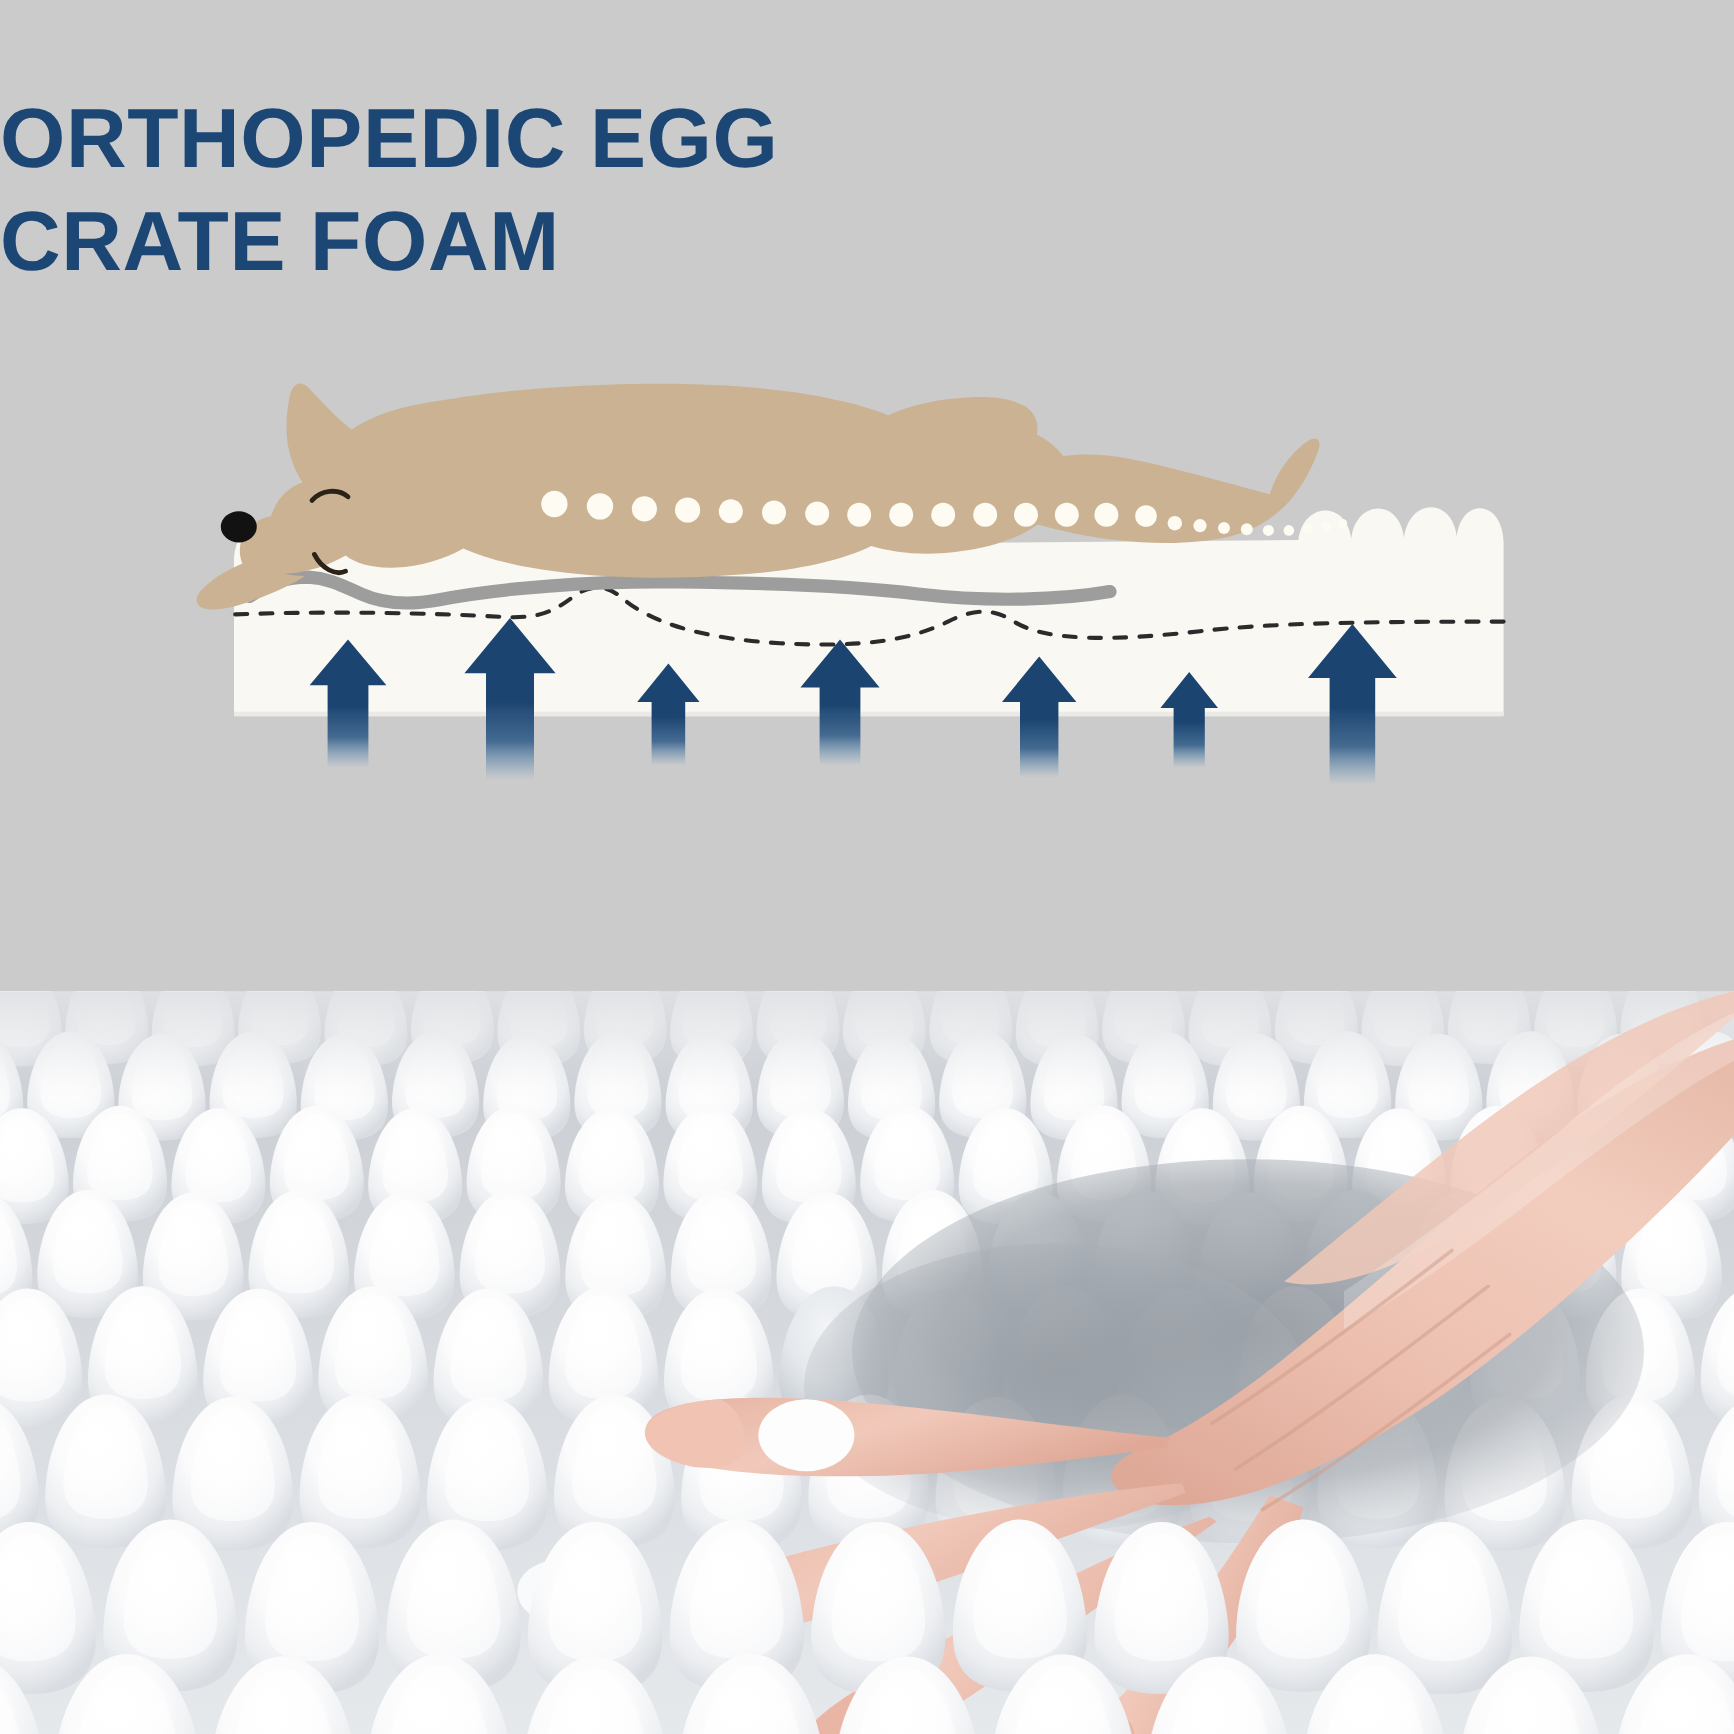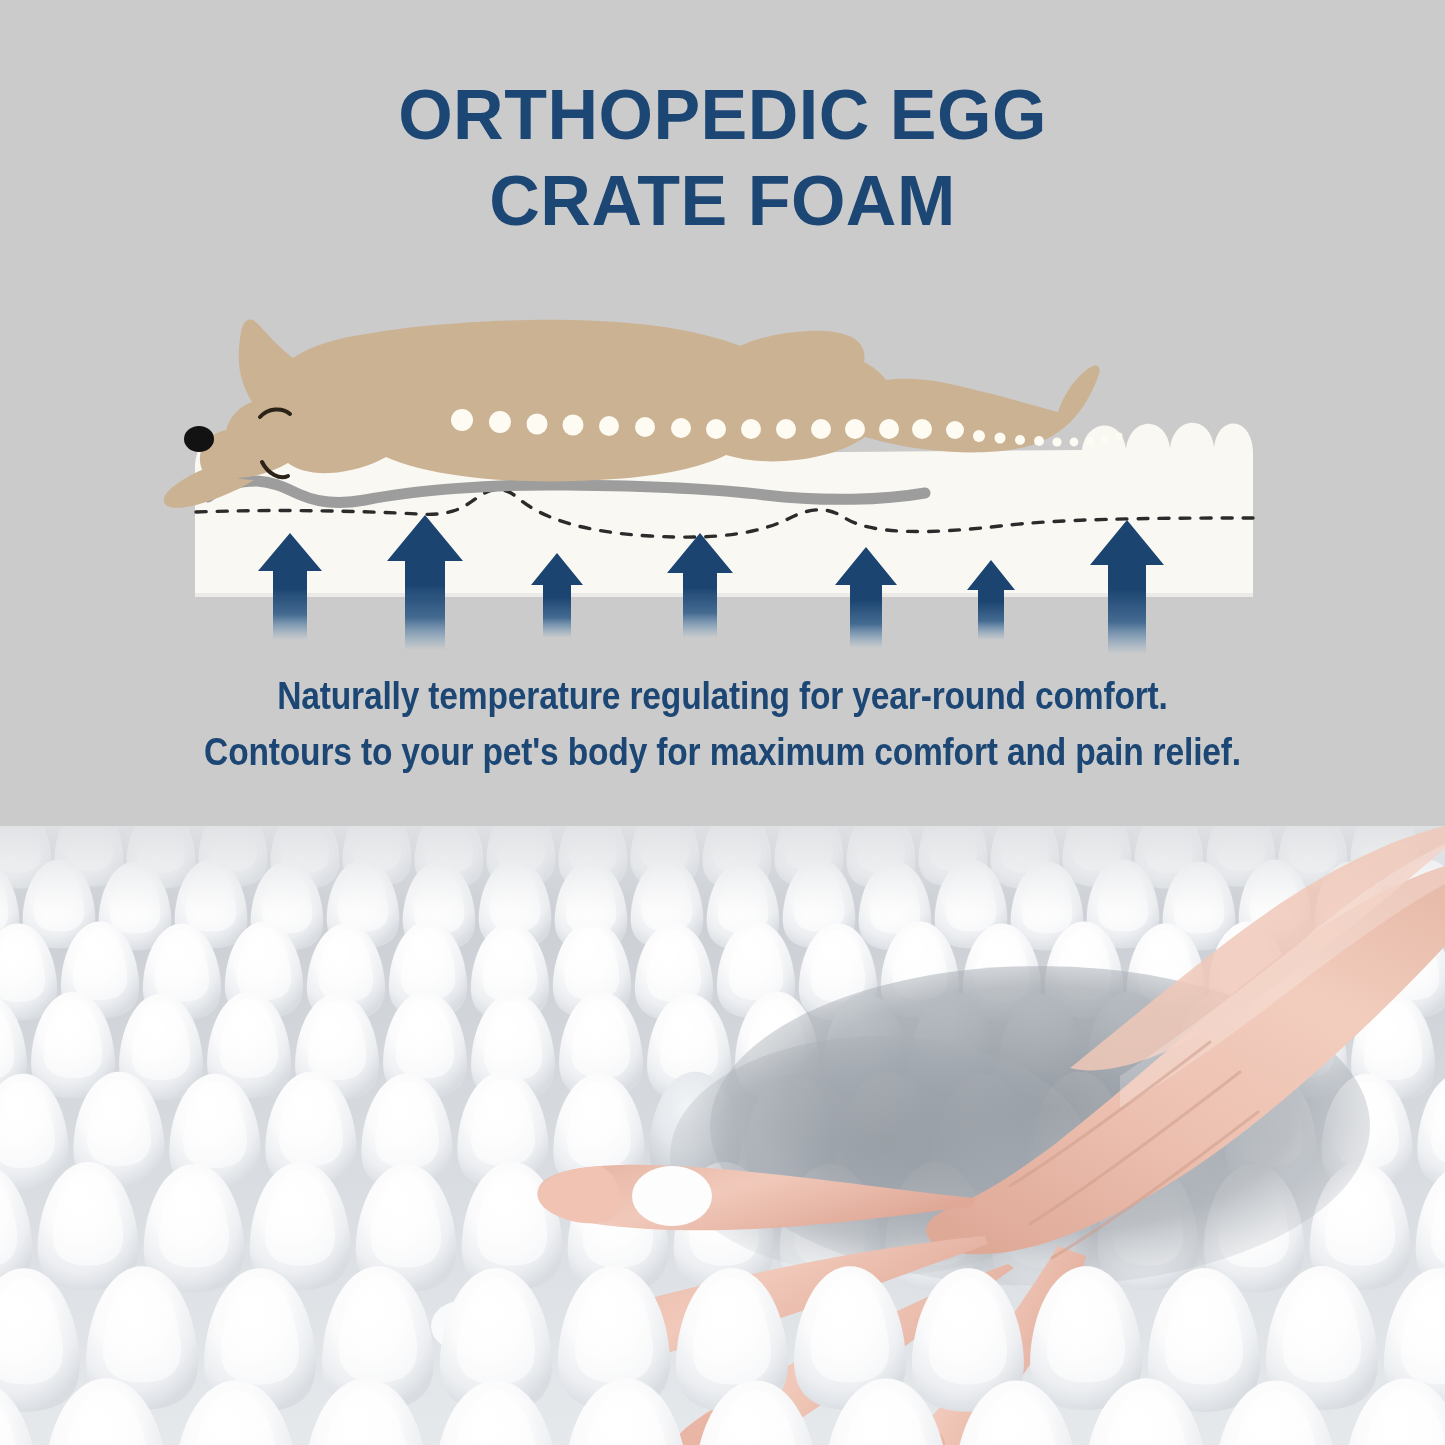--- a/index.html
+++ b/index.html
@@ -25,21 +25,21 @@
     height: 826px;
     background: #cbcbcb;
     overflow: hidden;
   }
 
   #headline {
     position: absolute;
     left: 0;
     top: 72px;
     width: 1445px;
-    text-align: center;
+    text-align: left;
     color: #1c4674;
     font-family: "Liberation Sans", "DejaVu Sans", sans-serif;
     font-weight: bold;
     font-size: 70px;
     line-height: 86px;
     letter-spacing: 0.5px;
     white-space: pre-line;
   }
 
   
@@ -246,24 +246,20 @@
             <circle cx="1057" cy="152" r="4.6"></circle>
             <circle cx="1074" cy="152" r="4.4"></circle>
             <circle cx="1090" cy="151" r="4.2"></circle>
             <circle cx="1105" cy="149" r="4"></circle>
             <circle cx="1119" cy="146" r="3.6"></circle>
           </g>
         </g>
       </svg>
     </div>
 
-    <div id="benefits">
-      <div class="benefit-line">Naturally temperature regulating for year-round comfort.</div>
-      <div class="benefit-line">Contours to your pet's body for maximum comfort and pain relief.</div>
-    </div>
   </div>
 
   <div id="photo-panel">
     <svg width="1445" height="619" viewBox="0 0 1445 619" xmlns="http://www.w3.org/2000/svg">
       <defs>
 
         <radialGradient id="bumpG" cx="42%" cy="30%" r="72%">
           <stop offset="0%" stop-color="#ffffff"></stop>
           <stop offset="45%" stop-color="#fbfbfc"></stop>
           <stop offset="78%" stop-color="#eceef1"></stop>

